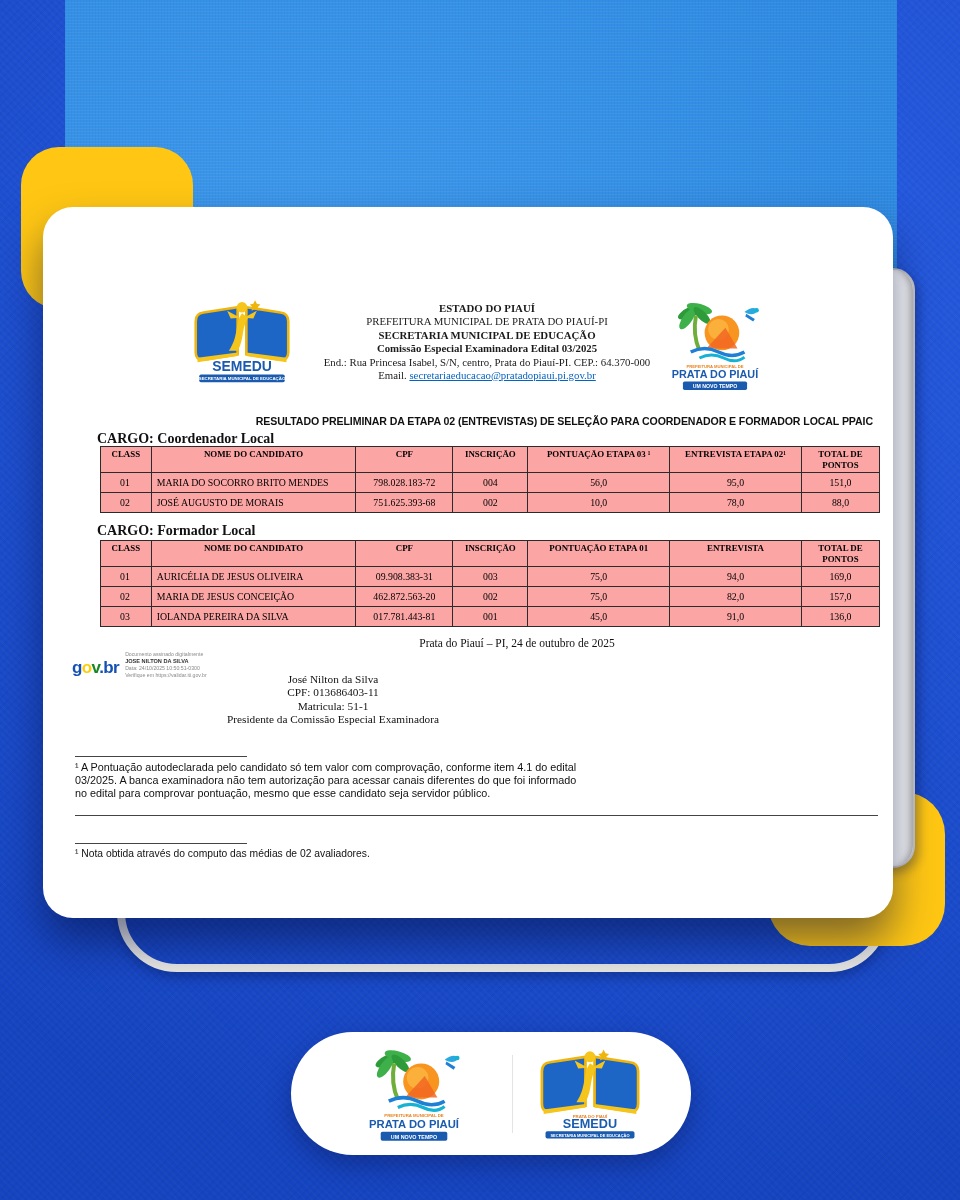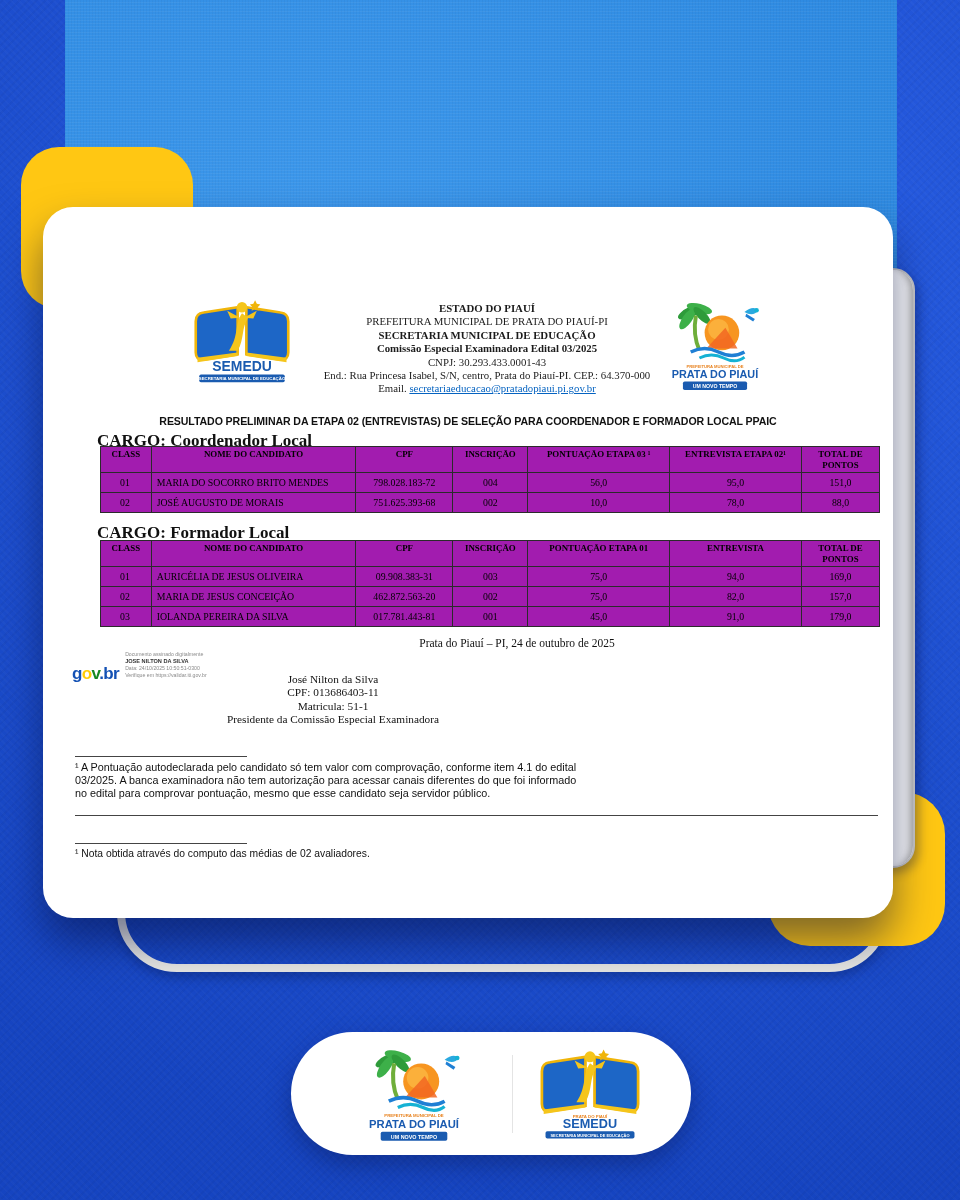--- a/index.html
+++ b/index.html
@@ -36,43 +36,43 @@
     box-shadow:inset -9px 0 7px -6px rgba(60,60,60,.45), 4px 5px 10px rgba(8,18,70,.3);
   }
   .card{
     left:43px;top:207px;width:850px;height:711px;border-radius:30px;background:#ffffff;
     box-shadow:0 24px 42px rgba(4,12,60,.5);
   }
   
   .doc-header-block{left:199px;top:95px;width:490px;text-align:center;font-size:10.8px;line-height:13.4px;color:#1b1b1b;font-family:Liberation Serif, serif;}
   .doc-header-block .b{font-weight:bold;}
   .email-link{color:#0563c1;text-decoration:underline;}
-  .doc-title{left:20px;top:208px;width:810px;text-align:center;font-weight:bold;font-size:10.6px;color:#111;letter-spacing:-.1px;}
-  .cargo{font-family:"Liberation Serif", serif;font-weight:bold;font-size:17px;color:#111;}
+  .doc-title{left:20px;top:208px;width:810px;text-align:right;font-weight:bold;font-size:10.6px;color:#111;letter-spacing:-.1px;}
+  .cargo{font-family:"Liberation Serif", serif;font-weight:bold;font-size:14px;color:#111;}
   .cargo1{left:54px;top:224px;}
   .cargo2{left:54px;top:316px;}
-  table.doc-table{border-collapse:collapse;width:780px;table-layout:fixed;background:#a21caf;}
+  table.doc-table{border-collapse:collapse;width:780px;table-layout:fixed;background:#fca5a5;}
   .tbl1{left:57px;top:239px;}
   .tbl2{left:57px;top:333px;}
   table.doc-table th, table.doc-table td{border:1px solid #2b2b2b;font-family:"Liberation Serif", serif;overflow:hidden;}
   table.doc-table th{font-size:8.9px;font-weight:bold;padding:2px 1px;vertical-align:top;line-height:1.2;}
   table.doc-table td{font-size:9.8px;padding:1px 2px;text-align:center;height:17px;}
   table.doc-table td:nth-child(1){text-align:left;padding-left:19px;}
   table.doc-table td:nth-child(2){text-align:left;padding-left:5px;}
   table.doc-table th:nth-child(1){width:6.3%;}
   table.doc-table th:nth-child(2){width:26.6%;}
   table.doc-table th:nth-child(3){width:12.4%;margin-top:33px;}
   table.doc-table th:nth-child(4){width:9.5%;}
   table.doc-table th:nth-child(5){width:18.3%;}
   table.doc-table th:nth-child(6){width:17.0%;}
   table.doc-table th:nth-child(7){width:9.9%;}
   .dateline{left:60px;top:430px;width:780px;text-align:center;padding-left:24px;font-family:"Liberation Serif", serif;font-size:11.5px;color:#111;}
   
   .stamp{left:29px;top:444px;display:flex;align-items:flex-start;gap:6px;}
-  .govbr-word{font-weight:800;font-size:17px;letter-spacing:-.6px;line-height:1;margin-top:14px;}
+  .govbr-word{font-weight:800;font-size:17px;letter-spacing:-.6px;line-height:1;margin-top:8px;}
   .stamp-lines{font-size:5.2px;line-height:7px;color:#8a8a8a;}
   .stamp-lines .nm{color:#333;font-weight:bold;font-size:5.6px;}
   .sig-block{left:60px;top:466px;width:460px;text-align:center;font-family:"Liberation Serif", serif;font-size:11.3px;line-height:13.4px;color:#111;}
   .fn-rule{border-top:1.3px solid #444;height:0;}
   .rule1{left:32px;top:549px;width:172px;}
   .rule-long{left:32px;top:608px;width:803px;}
   .rule2{left:32px;top:636px;width:172px;}
   .footnote{font-family:Liberation Sans, sans-serif;color:#111;}
   .fn1{left:32px;top:554px;width:505px;font-size:10.8px;line-height:13px;}
   .fn2{left:32px;top:641px;width:600px;font-size:10.3px;}
@@ -109,21 +109,20 @@
     <text x="65" y="87" text-anchor="middle" font-family="Liberation Sans, sans-serif" font-size="16" font-weight="bold" fill="#1a5bb0">SEMEDU</text>
     <rect x="16" y="91" width="98" height="9" rx="2" fill="#1a5bb0"></rect>
     <text x="65" y="97.5" text-anchor="middle" font-family="Liberation Sans, sans-serif" font-size="5" font-weight="bold" fill="#ffffff">SECRETARIA MUNICIPAL DE EDUCAÇÃO</text>
   </svg>
 
   <div class="abs doc-header-block">
     <div class="b">ESTADO DO PIAUÍ</div>
     <div>PREFEITURA MUNICIPAL DE PRATA DO PIAUÍ-PI</div>
     <div class="b">SECRETARIA MUNICIPAL DE EDUCAÇÃO</div>
     <div class="b">Comissão Especial Examinadora Edital 03/2025</div>
-    <div>CNPJ: 30.293.433.0001-43</div>
     <div>End.: Rua Princesa Isabel, S/N, centro, Prata do Piauí-PI. CEP.: 64.370-000</div>
     <div><span>Email. </span><a class="email-link" href="#">secretariaeducacao@pratadopiaui.pi.gov.br</a></div>
   </div>
 
   <svg class="abs logo-svg" style="left:610px;top:86px;" width="124" height="104" viewBox="0 0 140 120">
     <g>
       <ellipse cx="42" cy="22" rx="16" ry="6" transform="rotate(-25 42 22)" fill="#2e9b3a"></ellipse>
       <ellipse cx="52" cy="18" rx="15" ry="5.5" transform="rotate(15 52 18)" fill="#3db049"></ellipse>
       <ellipse cx="38" cy="30" rx="14" ry="5.5" transform="rotate(-55 38 30)" fill="#3db049"></ellipse>
       <ellipse cx="55" cy="26" rx="13" ry="5" transform="rotate(45 55 26)" fill="#2e9b3a"></ellipse>
@@ -214,21 +213,21 @@
           <td>82,0</td>
           <td>157,0</td>
         </tr>
         <tr>
           <td>03</td>
           <td>IOLANDA PEREIRA DA SILVA</td>
           <td>017.781.443-81</td>
           <td>001</td>
           <td>45,0</td>
           <td>91,0</td>
-          <td>179,0</td>
+          <td>136,0</td>
         </tr>
       </tbody>
     </table>
 
   <div class="abs dateline">Prata do Piauí – PI, 24 de outubro de 2025</div>
 
   <div class="abs stamp">
     <div class="govbr-word"><span style="color:#1351b4">g</span><span style="color:#ffcd07">o</span><span style="color:#168821">v</span><span style="color:#1351b4">.br</span></div>
     <div class="stamp-lines">
       <div>Documento assinado digitalmente</div>

